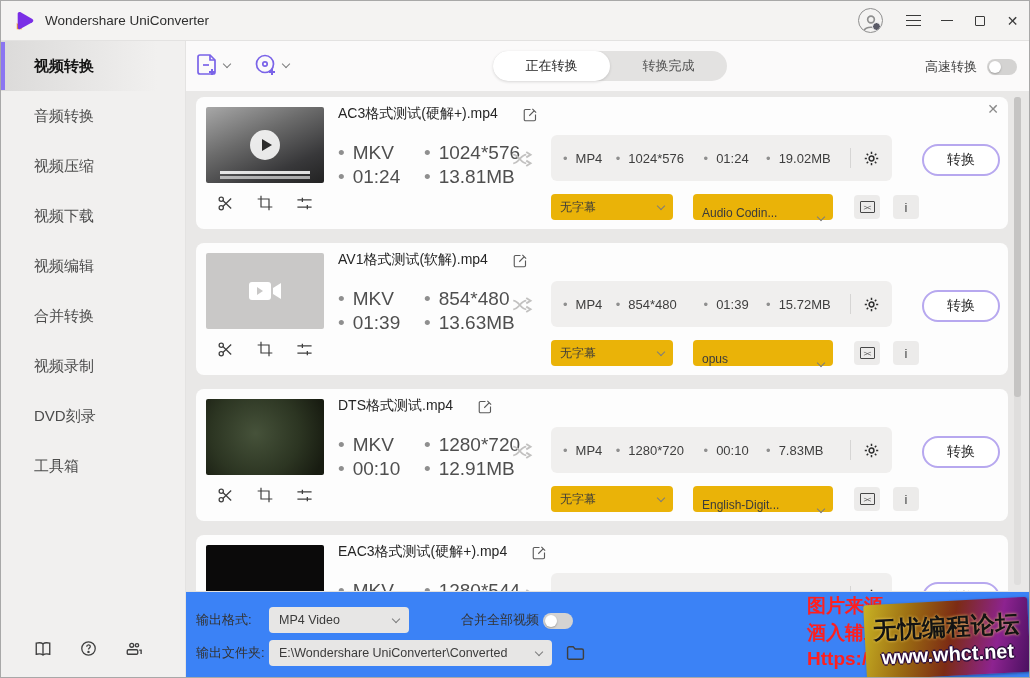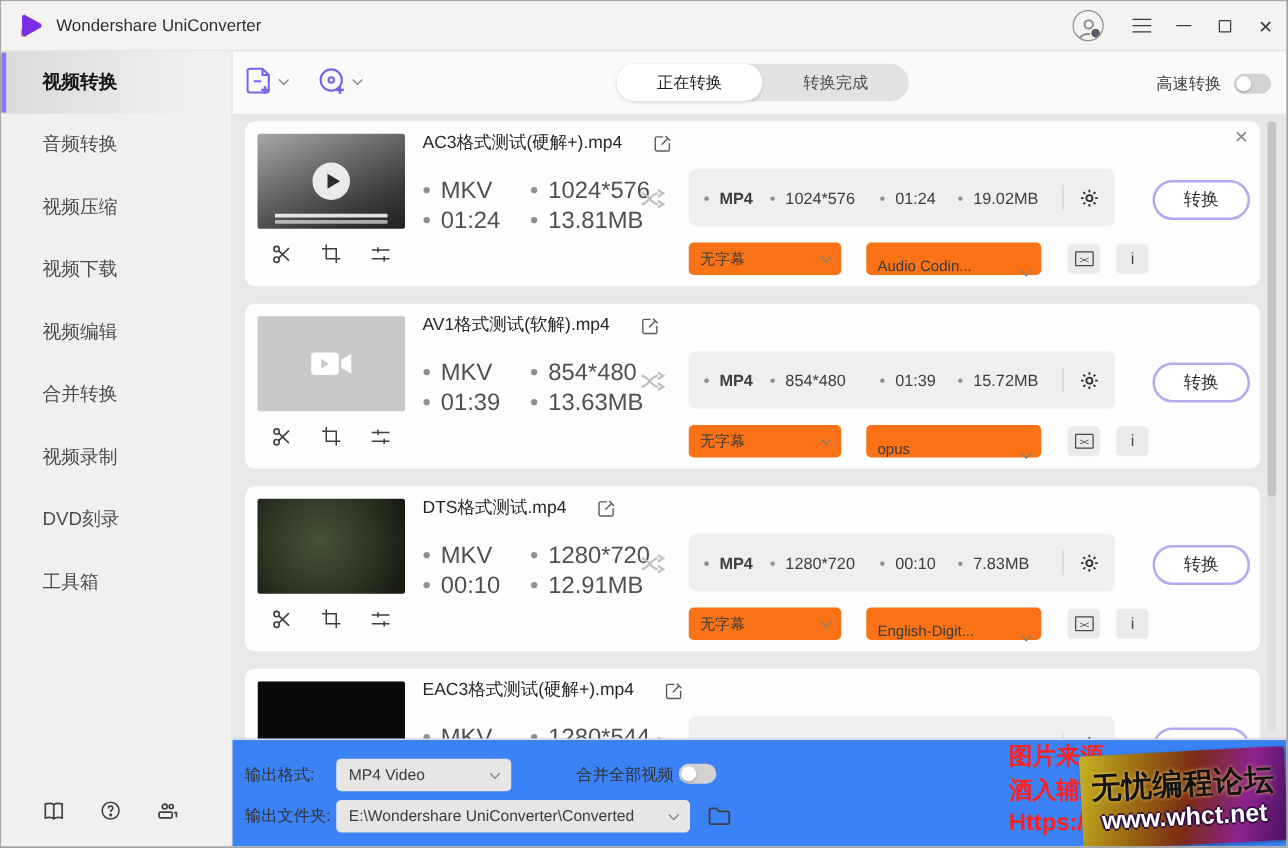--- a/index.html
+++ b/index.html
@@ -54,46 +54,46 @@
   .thumb--placeholder { background:#c9c8c7; display:flex; align-items:center; justify-content:center; }
   .thumb--moss { background:radial-gradient(circle at 42% 45%,#46523a,#2c3522 55%,#181c11 90%); }
   .thumb--sun { background:radial-gradient(ellipse 95px 30px at 45% 98%, rgba(244,140,40,.95), rgba(150,60,12,.55) 50%, rgba(40,15,4,.2) 70%, transparent 80%), #0b0a0a; }
 
   .tools { position:absolute; left:10px; top:90px; width:118px; height:32px; display:flex; align-items:center; justify-content:space-around; color:#3f3f3f; }
   .card-title { position:absolute; left:142px; top:8px; display:flex; align-items:center; gap:25px; font-size:14px; color:#262626; }
   .src-info { position:absolute; left:142px; top:44px; display:grid; grid-template-columns:86px auto; grid-auto-rows:24px; font-size:19px; color:#4f4f4f; align-items:center; }
   .dot::before { content:"•"; color:#8f8f8f; margin-right:8px; }
   .shuffle { position:absolute; left:314px; top:49px; color:#c2c1c0; }
   .outbox { position:absolute; left:355px; top:38px; width:341px; height:46px; background:#f0efee; border-radius:6px; display:flex; align-items:center; padding:0 12px; font-size:13px; color:#3e3e3e; }
-  .outbox .o1 { width:54px;font-weight:bold; } .outbox .o2 { width:90px; } .outbox .o3 { width:64px; } .outbox .o4 { width:86px; }
+  .outbox .o1 { width:54px; } .outbox .o2 { width:90px; } .outbox .o3 { width:64px; } .outbox .o4 { width:86px; }
   .out-div { width:1px; height:20px; background:#d6d5d4; margin-left:auto; margin-right:12px; }
   .gear { color:#2f2f2f; display:flex; }
   .convert-btn { position:absolute; left:726px; top:47px; width:78px; height:32px; border-radius:17px; border:2px solid #b7a8ef; background:#fff; font-size:14px; color:#2c2c2c; display:flex; align-items:center; justify-content:center; }
   .ctl-row { position:absolute; left:355px; top:97px; height:26px; display:flex; align-items:center; }
-  .dd { height:26px; background:#f97316; border-radius:4px; display:flex; align-items:center; justify-content:space-between; padding:0 9px; font-size:12px; color:#3b3b3b; }
+  .dd { height:26px; background:#eab308; border-radius:4px; display:flex; align-items:center; justify-content:space-between; padding:0 9px; font-size:12px; color:#3b3b3b; }
   .dd-sub { width:122px; margin-right:20px; }
   .dd-audio { width:140px; margin-right:21px;align-items:flex-end; }
   .sq-btn { width:26px; height:24px; background:#ecebea; border-radius:4px; display:flex; align-items:center; justify-content:center; color:#474747; }
   .sq-btn + .sq-btn { margin-left:13px; }
   .compress-glyph { width:15px; height:12px; border:1.3px solid #474747; border-radius:1px; font-size:7.5px; display:flex; align-items:center; justify-content:center; letter-spacing:-1px; }
   .compress-glyph::before { content:"><"; }
   .info-glyph::before { content:"i"; font-size:13px; font-style:normal; color:#474747; }
 
   .scrollbar { position:absolute; right:8px; top:6px; bottom:6px; width:7px; background:#dfdedd; border-radius:3px; }
   .scroll-thumb { position:absolute; left:0; top:0; width:7px; height:300px; background:#c5c4c3; border-radius:3px; }
 
   
   .footer { position:absolute; left:0; right:0; bottom:0; height:86px; background:#3b82f6; border-top:1px solid #e2e1e0; z-index:5; font-size:13px; color:#333; }
   .f-row { position:absolute; left:10px; display:flex; align-items:center; }
   .f-row1 { top:15px; } .f-row2 { top:48px; }
   .f-label { width:73px; }
   .f-select { height:26px; background:#e7e6e5; border-radius:4px; display:flex; align-items:center; justify-content:space-between; padding:0 10px; font-size:12.5px; color:#3b3b3b; }
   .f-format { width:140px; margin-right:52px;gap:45px; }
   .f-folder { width:283px; margin-right:14px; }
-  .merge { display:flex; align-items:flex-start; gap:4px; }
+  .merge { display:flex; align-items:flex-end; gap:4px; }
   .folder-btn { color:#3f3f3f; display:flex; }
 
   
   .wm-lines { position:absolute; left:806px; top:592px; z-index:9; color:#ff1f1f; font-weight:bold; font-size:19px; line-height:26.5px; white-space:nowrap; }
   .sticker { position:absolute; left:864px; top:600px; width:164px; height:75px; z-index:10; transform:rotate(-3deg); border-radius:3px;
     background:linear-gradient(104deg,#c9b324 0%,#9a6a12 28%,#7c2b14 52%,#8d2390 78%,#47105e 100%);
     display:flex; flex-direction:column; align-items:center; justify-content:center; box-shadow:1px 1px 3px rgba(0,0,0,.4); }
   .sticker-title { font-size:24px; font-weight:bold; color:#131313; white-space:nowrap; letter-spacing:0.5px; text-shadow:0 0 3px rgba(255,220,110,.9); }
   .sticker-url { font-size:20px; font-weight:bold; color:#fff; white-space:nowrap; text-shadow:-1.5px 0 #2e0e3c, 1.5px 0 #2e0e3c, 0 -1.5px #2e0e3c, 0 1.5px #2e0e3c; }
 

